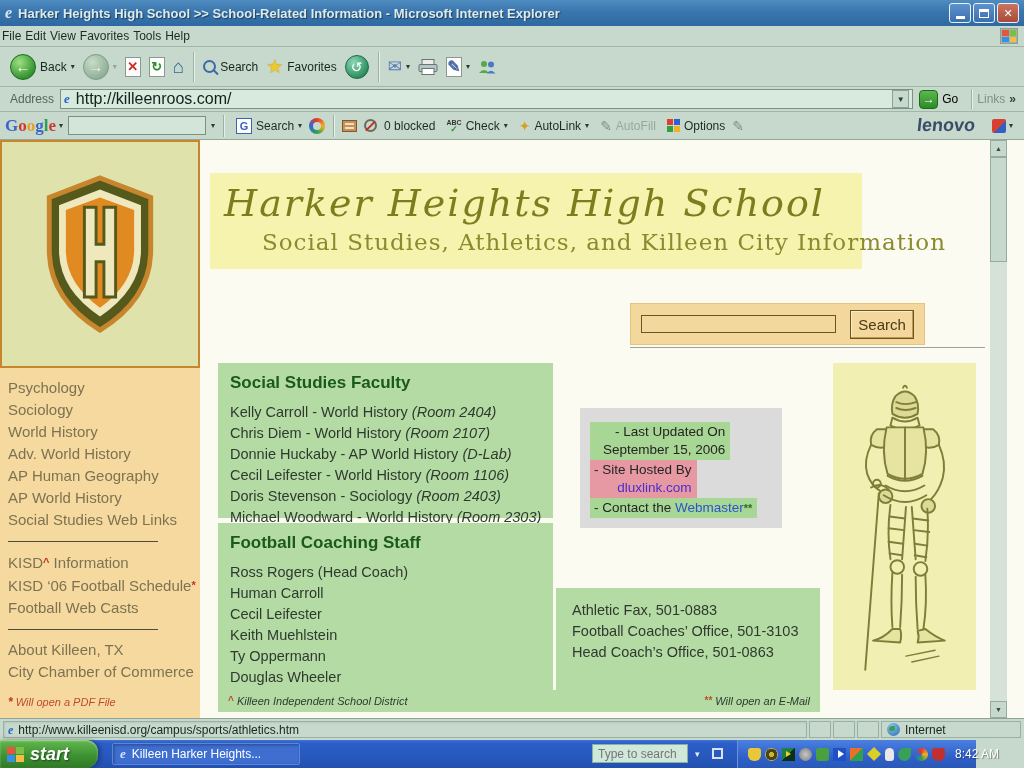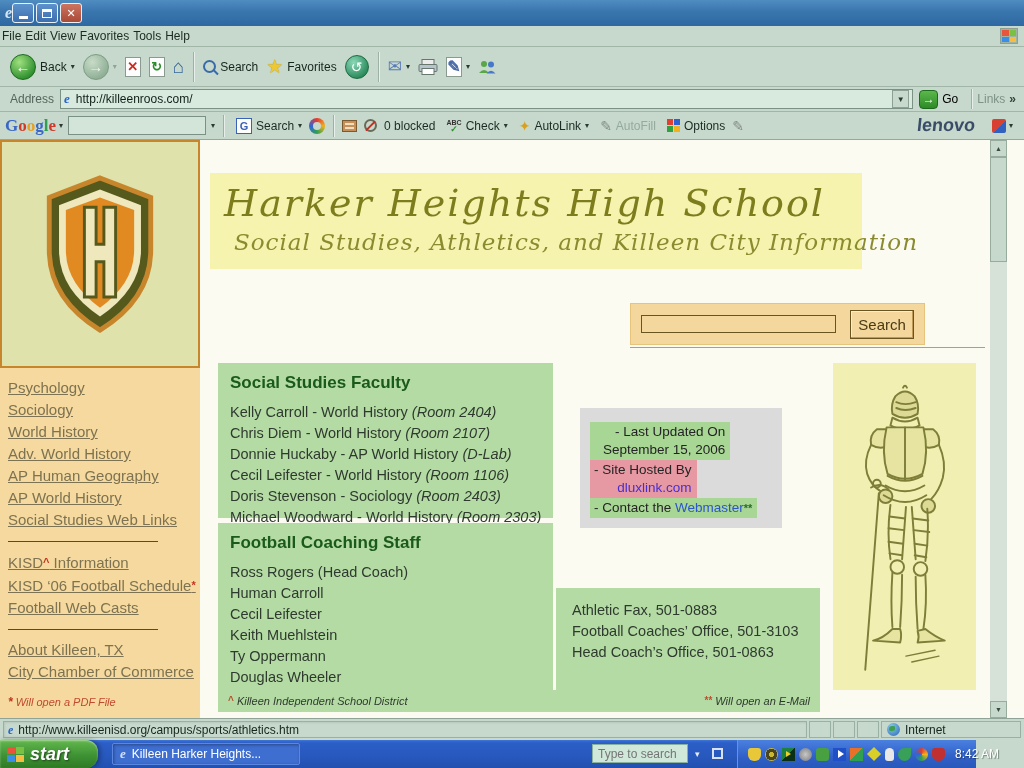--- a/index.html
+++ b/index.html
@@ -58,21 +58,21 @@
   .mail-glyph{font-size:17px;color:#5a7ab8;line-height:17px;}
   .edit-glyph{font-size:16px;color:#4a6aa8;line-height:16px;}
   .vsep{width:1px;height:30px;background:#9db2a4;box-shadow:1px 0 0 #e6efe9;margin:0 5px;}
 
   
   .addressbar{position:absolute;top:87px;left:0;width:1024px;height:25px;background:#c6d9cc;
     border-bottom:1px solid #a2b6a8;display:flex;align-items:center;padding:0 4px;font-size:12px;}
   .addr-label{color:#55655c;padding:0 6px;}
   .addr-field{flex:1;height:20px;background:#d8e9de;border:1px solid #7c9186;
     display:flex;align-items:center;padding:0 3px;gap:4px;}
-  .addr-field input{flex:1;border:none;background:transparent;font-size:12px;color:#10201a;
+  .addr-field input{flex:1;border:none;background:transparent;font-size:16px;color:#10201a;
     font-family:"Liberation Sans",sans-serif;outline:none;}
   .addr-caret{width:17px;height:18px;background:#c6d9cc;border:1px solid #8ca094;
     display:flex;align-items:center;justify-content:center;}
   .go-btn{display:flex;align-items:center;gap:4px;margin:0 8px 0 6px;}
   .go-icon{width:19px;height:19px;border-radius:4px;background:linear-gradient(180deg,#5cb84c,#2e8a26);
     border:1px solid #1d6a1d;color:#fff;font-weight:bold;font-size:12px;
     display:flex;align-items:center;justify-content:center;}
   .links-lbl{color:#7e9286;}
   .chev{color:#33433a;font-weight:bold;margin:0 4px;}
 
@@ -103,32 +103,32 @@
   .lenovo{margin-left:auto;font-weight:bold;font-size:18px;color:#3a4c68;transform:skewX(-6deg);letter-spacing:0;}
   .ext-icon{width:14px;height:14px;background:linear-gradient(135deg,#d84030 55%,#3060c0 55%);border-radius:2px;margin-left:14px;}
 
   
   .content{position:absolute;top:140px;left:0;width:1024px;height:578px;background:#fbfbf1;}
   .sidebar{position:absolute;left:0;top:0;width:200px;height:578px;background:#f6d99e;}
   .logo-box{position:absolute;left:0;top:0;width:200px;height:228px;background:#dfe3ab;
     border:2px solid #c8862c;display:flex;align-items:center;justify-content:center;}
   .side-links{position:absolute;left:0;top:228px;width:200px;height:350px;
     padding:9px 0 0 8px;font-size:15px;color:#7d7352;line-height:22px;}
-  .side-link{white-space:nowrap;text-decoration:underline;}
+  .side-link{white-space:nowrap;}
   .side-hr{width:150px;border:none;border-top:1px solid#4c4c44;margin:10px 0 9px 0;}
   .redmark{color:#c23420;font-size:11px;vertical-align:2px;font-weight:bold;}
   .pdf-note{margin-top:8px;font-size:11px;font-style:italic;color:#c04a30;}
   .pdf-note .redmark{font-size:12px;vertical-align:0;}
 
   .main{position:absolute;left:200px;top:0;width:807px;height:486px;background:#fbfbf1;}
   .banner{position:absolute;left:10px;top:33px;width:652px;height:96px;background:#f5f3ae;}
   .banner-title{font-family:"DejaVu Serif",serif;font-style:italic;font-size:38px;color:#7d7d1e;
     padding:8px 0 0 14px;letter-spacing:2px;white-space:nowrap;}
-  .banner-sub{font-family:"DejaVu Serif",serif;font-style:italic;font-size:23px;color:#8a8a2e;
-    padding:4px 0 0 24px;letter-spacing:1px;white-space:nowrap;}
+  .banner-sub{font-family:"DejaVu Serif",serif;font-size:23px;color:#8a8a2e;
+    padding:4px 0 0 52px;letter-spacing:1px;white-space:nowrap;}
 
   .search-area{position:absolute;left:430px;top:163px;width:295px;height:42px;background:#f3d79c;
     border:1px solid #e6c47e;display:flex;align-items:center;padding:0 10px;gap:14px;}
   .site-search{width:196px;height:18px;border:1px solid #6a5420;background:#f3d79c;outline:none;
     font-family:"Liberation Sans",sans-serif;}
   .site-search-btn{width:64px;height:29px;background:#f3d79c;border:1px solid #6a5420;
     box-shadow:inset -1px -1px 0 #c09a58,inset 1px 1px 0 #fbeecb;font-size:15px;color:#4a3a16;
     font-family:"Liberation Sans",sans-serif;}
   .search-rule{position:absolute;left:430px;top:207px;width:355px;height:0;border-top:1px solid #9aa49c;}
 
@@ -213,20 +213,21 @@
   .ti12{background:#c03030;border-radius:3px 3px 6px 6px;}
   .clock{margin-left:6px;color:#fff;font-size:12px;white-space:nowrap;text-shadow:1px 1px 1px rgba(0,0,0,.4);}
 </style>
 </head>
 <body>
 
 <div id="screen">
 
   <div class="titlebar">
     <span class="ie-glyph">e</span>
+    <span class="title-text">Harker Heights High School &gt;&gt; School-Related Information - Microsoft Internet Explorer</span>
     <span class="winbtns">
       <span class="winbtn btn-min">
           <span class="min-bar"></span>
         </span>
       <span class="winbtn btn-restore">
           <span class="restore-box"></span>
         </span>
       <span class="winbtn btn-close">
           <span>✕</span>
         </span>

